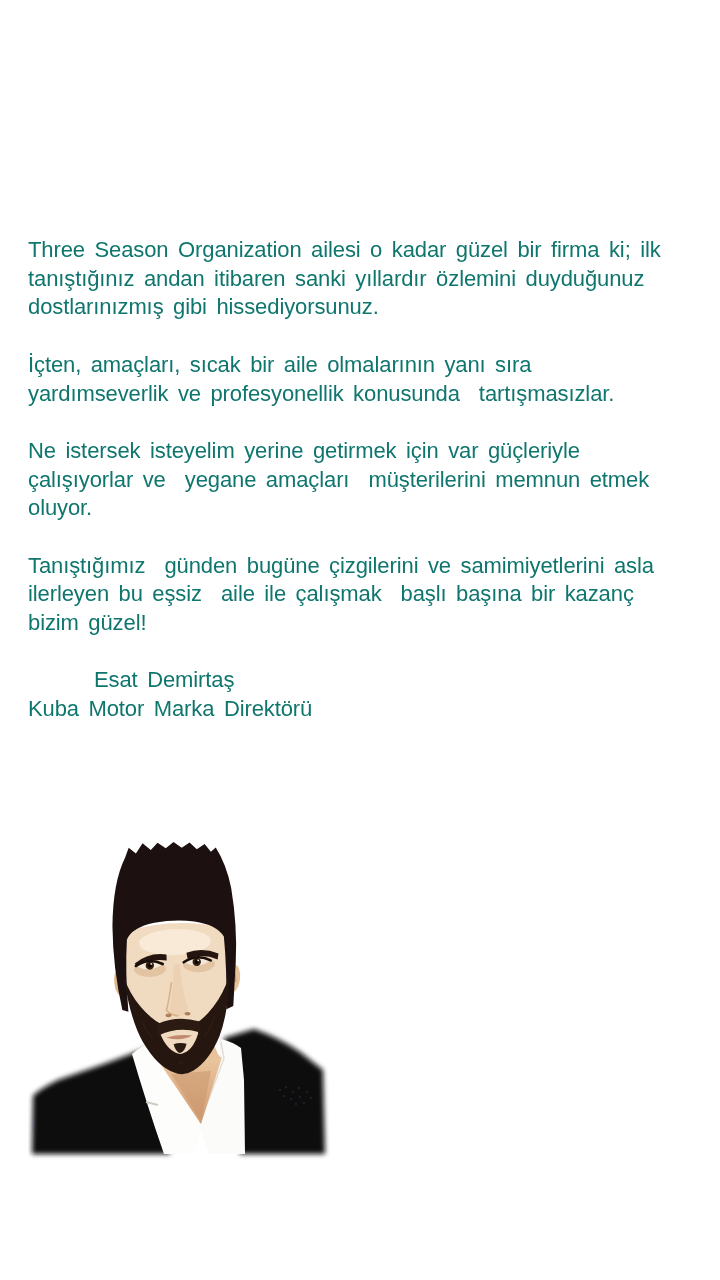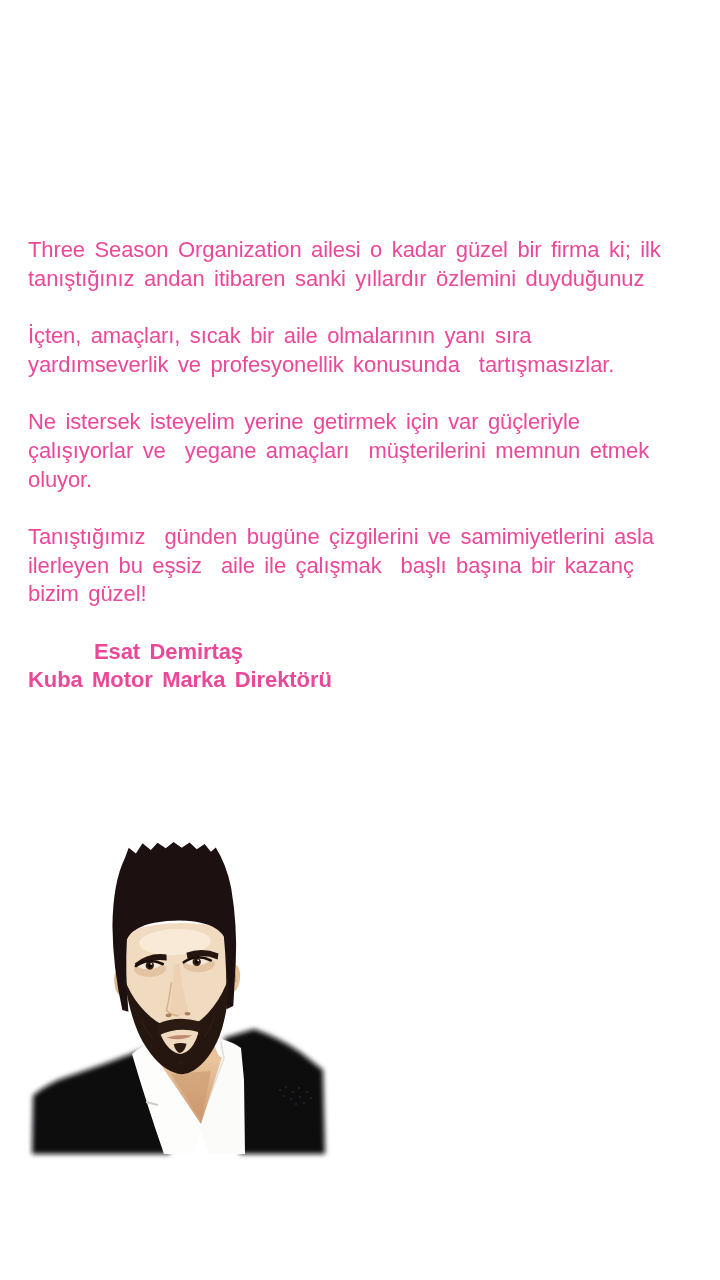--- a/index.html
+++ b/index.html
@@ -10,45 +10,46 @@
     width:720px; height:1280px;
     background:#ffffff;
     overflow:hidden;
     font-family:"Liberation Sans","DejaVu Sans",sans-serif;
   }
   .text-block {
     position:absolute;
     left:28px; top:236px; width:676px;
     font-size:22px;
     line-height:28.7px;
-    color:#ec4899;
+    color:#0f766e;
     word-spacing:3.5px;
     letter-spacing:-0.1px;
   }
   .para { margin-bottom:28.7px; }
-  .para:last-child { margin-bottom:0;font-weight:bold; }
+  .para:last-child { margin-bottom:0; }
   .line { white-space:pre; }
   .sig-name { padding-left:66px; }
   .photo {
     position:absolute;
     left:28px; top:840px;
     width:306px; height:322px;
   }
   .photo svg { display:block; }
 </style>
 </head>
 <body>
 
 <div class="page">
 
   <div class="text-block">
 
     <div class="para">
       <div class="line">Three Season Organization ailesi o kadar güzel bir firma ki; ilk</div>
       <div class="line">tanıştığınız andan itibaren sanki yıllardır özlemini duyduğunuz</div>
+      <div class="line">dostlarınızmış gibi hissediyorsunuz.</div>
     </div>
 
     <div class="para">
       <div class="line">İçten, amaçları, sıcak bir aile olmalarının yanı sıra</div>
       <div class="line">yardımseverlik ve profesyonellik konusunda  tartışmasızlar.</div>
     </div>
 
     <div class="para">
       <div class="line">Ne istersek isteyelim yerine getirmek için var güçleriyle</div>
       <div class="line">çalışıyorlar ve  yegane amaçları  müşterilerini memnun etmek</div>

